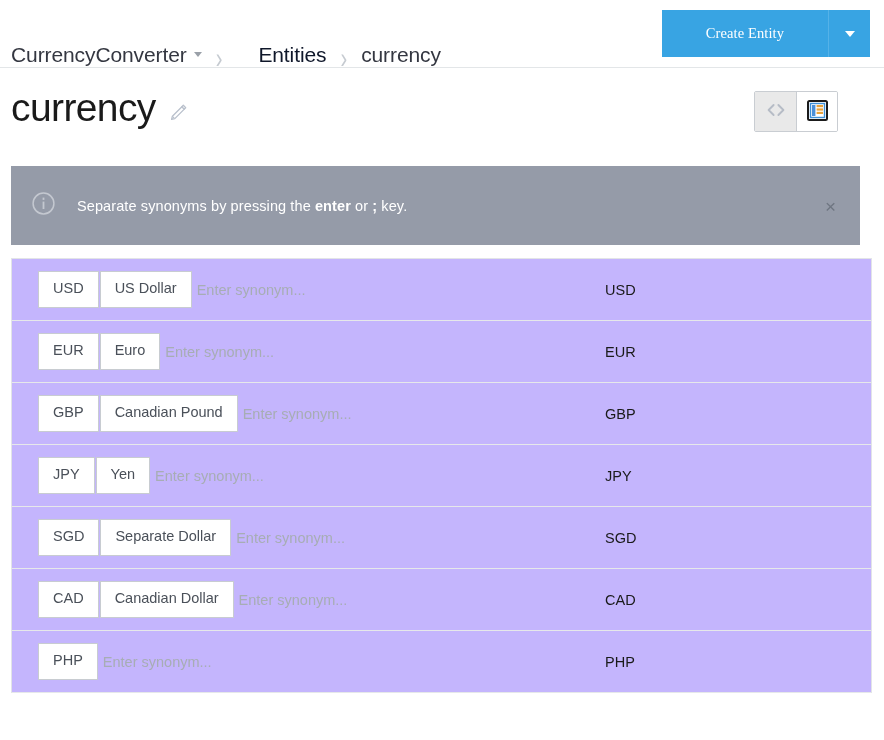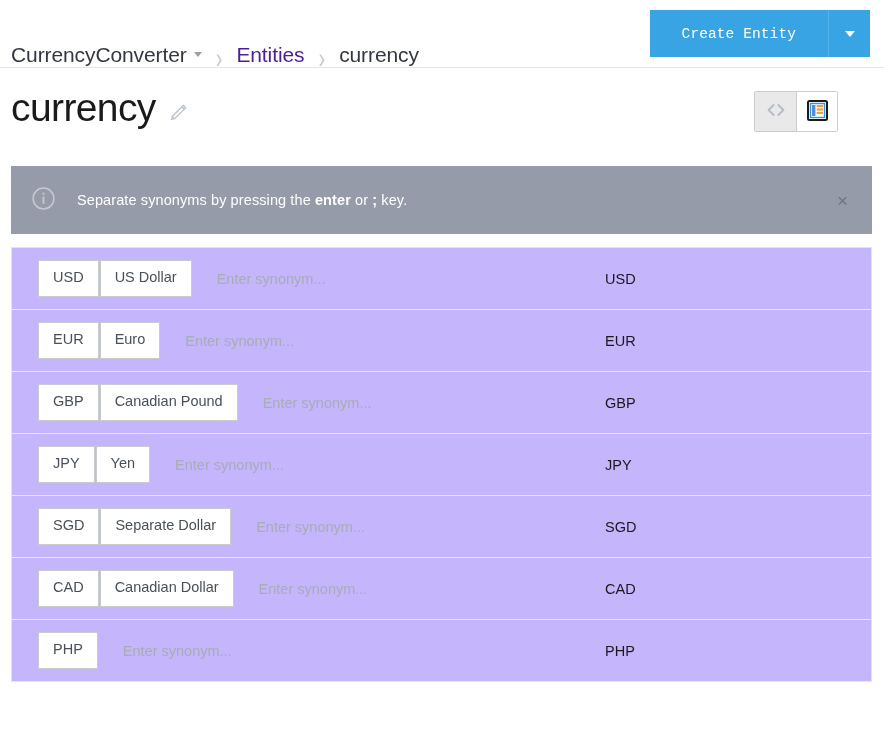--- a/index.html
+++ b/index.html
@@ -33,21 +33,22 @@
   .crumb {
     font-size: 21px;
     color: #343741;
     letter-spacing: -0.1px;
     white-space: nowrap;
   }
   .crumb-app {
     color: #343741;
   }
   .crumb-link {
-    color: #4c1d95;
+    color: #0f172a;
+    margin-left: 22px;
   }
   .crumb-current {
     color: #343741;
   }
   .caret-down-small {
     display: inline-block;
     margin-left: 7px;
     margin-bottom: 3px;
     width: 0;
     height: 0;
@@ -69,23 +70,23 @@
     position: absolute;
     right: 14px;
     top: 10px;
     display: flex;
     height: 47px;
   }
   .create-btn {
     background: #38a4e3;
     color: #ffffff;
     border: none;
-    font-family: Liberation Mono, monospace;
-    font-size: 14.5px;
-    padding: 0 32px;
+    font-family: Liberation Serif, serif;
+    font-size: 14.5px;
+    padding: 0 44px;
     cursor: pointer;
     letter-spacing: 0.1px;
   }
   .create-split {
     background: #38a4e3;
     width: 42px;
     border: none;
     border-left: 1px solid #55b2e8;
     cursor: pointer;
     display: flex;
@@ -148,22 +149,22 @@
   .view-btn.active {
     background: #e9e9e9;
   }
   .view-btn + .view-btn {
     border-left: 1px solid #c9cdd2;
   }
 
   
   .info-banner {
     position: relative;
-    margin: 0 12px 0 11px;
-    height: 68px;
+    margin: 0 24px 0 11px;
+    height: 79px;
     background: #959ba8;
     color: #ffffff;
     display: flex;
     align-items: center;
   }
   .info-icon {
     margin-left: 20px;
     margin-right: 21px;
     flex: 0 0 auto;
   }
@@ -222,21 +223,21 @@
     cursor: text;
     line-height: 1.1;
   }
   .synonym-input {
     border: none;
     outline: none;
     background: transparent;
     font-family: "Liberation Sans", sans-serif;
     font-size: 14.5px;
     color: #343741;
-    padding-left: 24px;
+    padding-left: 4px;
     width: 210px;
   }
   .synonym-input::placeholder {
     color: #a7adb4;
     opacity: 1;
   }
   .value-cell {
     flex: 1 1 auto;
     font-size: 14.5px;
     color: #1a1a1a;

